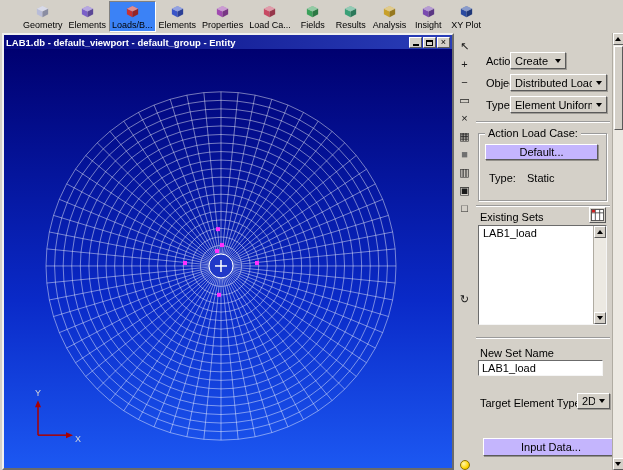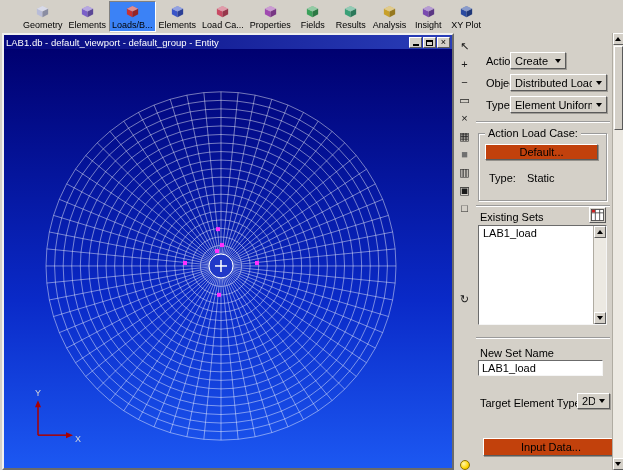--- a/index.html
+++ b/index.html
@@ -10,21 +10,21 @@
   
   .top-toolbar{position:absolute;left:0;top:0;width:623px;height:33px;display:flex;align-items:flex-start;padding:1px 0 0 20px}
   .tb-item{min-width:38px;padding:0 2px;height:31px;display:flex;flex-direction:column;align-items:center;justify-content:center;border:1px solid transparent;cursor:default}
   .tb-item.pressed{border-color:#808080 #ffffff #ffffff #808080;background:#3b82f6}
   .cube-svg{width:15px;height:15px}
   .tb-label{font-size:9px;color:#000;white-space:nowrap;margin-top:1px}
 
   
   .viewport{position:absolute;left:2px;top:33px;width:452px;height:437px;background:#d4d0c8;border:2px solid;border-color:#f0f0f0 #6b6b6b #6b6b6b #f0f0f0;display:flex;flex-direction:column}
   .vp-titlebar{height:14px;background:linear-gradient(90deg,#05077e,#2a3eb8);display:flex;align-items:center;padding:0 2px;gap:2px;flex:0 0 14px}
-  .vp-title{flex:1;color:#fff;font-size:9.5px;font-weight:normal;white-space:nowrap;overflow:hidden}
+  .vp-title{flex:1;color:#fff;font-size:9.5px;font-weight:bold;white-space:nowrap;overflow:hidden}
   .vp-btns{display:flex;gap:1px}
   .vp-btn{width:13px;height:11px;background:#d4d0c8;border:1px solid;border-color:#fff #5a5a5a #5a5a5a #fff;display:flex;align-items:flex-end;justify-content:center;font-size:8px;color:#000;line-height:1;cursor:default}
   .glyph-min{display:block;width:6px;height:2px;background:#000;margin-bottom:1px}
   .glyph-max{display:block;width:7px;height:6px;border:1px solid #000;border-top:2px solid #000;margin-bottom:1px}
   .glyph-close{display:block;font-size:9px;line-height:9px;margin-bottom:0px}
   .vp-canvas{flex:1;position:relative;background:linear-gradient(180deg,#000070 0%,#0a2ac8 60%,#1c58f2 100%);overflow:hidden}
   .vp-canvas svg{position:absolute;left:0;top:0;width:100%;height:100%}
 
   
   .side-toolbar{position:absolute;left:455px;top:35px;width:19px;height:435px;display:flex;flex-direction:column;align-items:center;padding-top:4px;gap:3px}
@@ -36,21 +36,21 @@
 
   
   .panel{position:absolute;left:474px;top:45px;width:138px;height:425px;font-size:11px;color:#000}
   .p-label{position:absolute;white-space:nowrap}
   .dropdown{position:absolute;height:17px;background:#d4d0c8;border:1px solid;border-color:#fff #5a5a5a #5a5a5a #fff;box-shadow:1px 1px 0 rgba(0,0,0,.25);display:flex;align-items:center;padding:0 4px;gap:4px;cursor:default}
   .dd-text{flex:1;white-space:nowrap;overflow:hidden}
   .dd-arrow{width:0;height:0;border-left:3.5px solid transparent;border-right:3.5px solid transparent;border-top:4px solid #000;flex:0 0 auto}
   .sep{position:absolute;left:2px;right:2px;height:2px;border-top:1px solid #9a9a9a;border-bottom:1px solid #fff}
   .groupbox{position:absolute;border:1px solid #9a9a9a;box-shadow:inset 1px 1px 0 #fff,1px 1px 0 #fff}
   .gb-legend{position:absolute;top:-7px;left:6px;background:#d4d0c8;padding:0 3px;font-size:11px;white-space:nowrap}
-  .btn{background:#c2410c;border:1px solid;border-color:#fff #5a5a5a #5a5a5a #fff;box-shadow:1px 1px 0 rgba(0,0,0,.3);font-size:11px;display:flex;align-items:center;justify-content:center;cursor:default}
+  .btn{background:#c4b5fd;border:1px solid;border-color:#fff #5a5a5a #5a5a5a #fff;box-shadow:1px 1px 0 rgba(0,0,0,.3);font-size:11px;display:flex;align-items:center;justify-content:center;cursor:default}
   .listbox{position:absolute;background:#fff;border:1px solid;border-color:#6b6b6b #f5f5f5 #f5f5f5 #6b6b6b}
   .lb-item{font-size:11px;padding:1px 4px;white-space:nowrap}
   .lb-scroll{position:absolute;right:0;top:0;bottom:0;width:13px;background:#ece9e2;border-left:1px solid #b0aca2;display:flex;flex-direction:column;justify-content:space-between}
   .sb-btn{width:12px;height:12px;background:#d4d0c8;border:1px solid;border-color:#fff #5a5a5a #5a5a5a #fff;display:flex;align-items:center;justify-content:center;cursor:default}
   .tri-up{width:0;height:0;border-left:3px solid transparent;border-right:3px solid transparent;border-bottom:4px solid #000}
   .tri-down{width:0;height:0;border-left:3px solid transparent;border-right:3px solid transparent;border-top:4px solid #000}
   .textinput{position:absolute;background:#fff;border:1px solid;border-color:#6b6b6b #f5f5f5 #f5f5f5 #6b6b6b;font-size:11px;padding:1px 3px;font-family:inherit;color:#000}
   .sets-icon-btn{position:absolute;width:17px;height:16px;display:flex;align-items:center;justify-content:center;background:#d4d0c8;border:1px solid;border-color:#fff #5a5a5a #5a5a5a #fff;cursor:default}
 
   
@@ -109,41 +109,41 @@
             <polygon points="2,5 8,8 8,14 2,11"></polygon>
             <polygon points="8,8 14,5 14,11 8,14"></polygon>
           </g>
           <polygon points="2,5 8,2 14,5 8,8" fill="#ffffff" opacity="0.45"></polygon>
           <polygon points="8,8 14,5 14,11 8,14" fill="#000000" opacity="0.25"></polygon>
         </svg>
       <span class="tb-label">Elements</span>
     </div>
     <div class="tb-item">
       <svg class="cube-svg" viewBox="0 0 16 16">
+          <g fill="#a04ab0">
+            <polygon points="2,5 8,2 14,5 8,8"></polygon>
+            <polygon points="2,5 8,8 8,14 2,11"></polygon>
+            <polygon points="8,8 14,5 14,11 8,14"></polygon>
+          </g>
+          <polygon points="2,5 8,2 14,5 8,8" fill="#ffffff" opacity="0.45"></polygon>
+          <polygon points="8,8 14,5 14,11 8,14" fill="#000000" opacity="0.25"></polygon>
+        </svg>
+      <span class="tb-label">Properties</span>
+    </div>
+    <div class="tb-item">
+      <svg class="cube-svg" viewBox="0 0 16 16">
           <g fill="#c84a64">
             <polygon points="2,5 8,2 14,5 8,8"></polygon>
             <polygon points="2,5 8,8 8,14 2,11"></polygon>
             <polygon points="8,8 14,5 14,11 8,14"></polygon>
           </g>
           <polygon points="2,5 8,2 14,5 8,8" fill="#ffffff" opacity="0.45"></polygon>
           <polygon points="8,8 14,5 14,11 8,14" fill="#000000" opacity="0.25"></polygon>
         </svg>
       <span class="tb-label">Load Ca...</span>
-    </div>
-    <div class="tb-item">
-      <svg class="cube-svg" viewBox="0 0 16 16">
-          <g fill="#a04ab0">
-            <polygon points="2,5 8,2 14,5 8,8"></polygon>
-            <polygon points="2,5 8,8 8,14 2,11"></polygon>
-            <polygon points="8,8 14,5 14,11 8,14"></polygon>
-          </g>
-          <polygon points="2,5 8,2 14,5 8,8" fill="#ffffff" opacity="0.45"></polygon>
-          <polygon points="8,8 14,5 14,11 8,14" fill="#000000" opacity="0.25"></polygon>
-        </svg>
-      <span class="tb-label">Properties</span>
     </div>
     <div class="tb-item">
       <svg class="cube-svg" viewBox="0 0 16 16">
           <g fill="#3aa05a">
             <polygon points="2,5 8,2 14,5 8,8"></polygon>
             <polygon points="2,5 8,8 8,14 2,11"></polygon>
             <polygon points="8,8 14,5 14,11 8,14"></polygon>
           </g>
           <polygon points="2,5 8,2 14,5 8,8" fill="#ffffff" opacity="0.45"></polygon>
           <polygon points="8,8 14,5 14,11 8,14" fill="#000000" opacity="0.25"></polygon>

